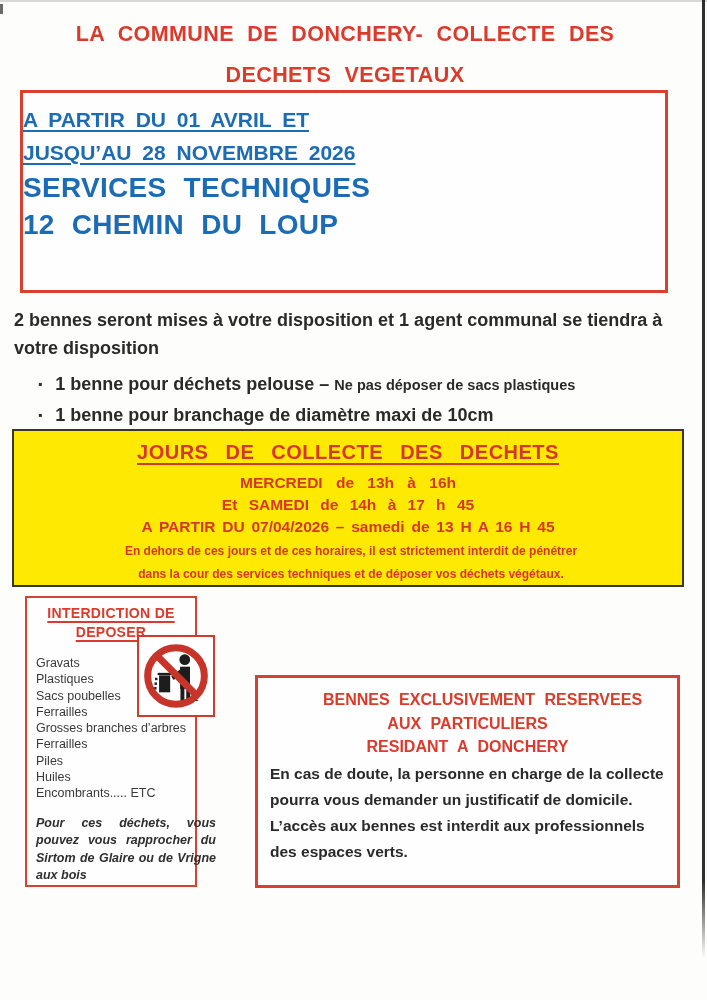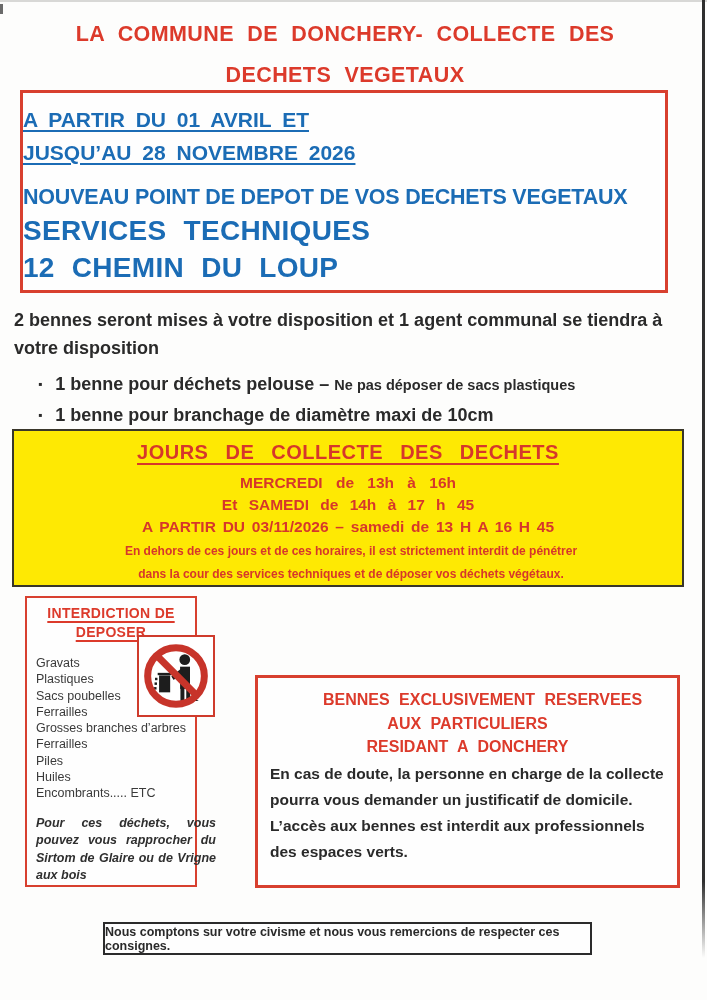--- a/index.html
+++ b/index.html
@@ -79,38 +79,37 @@
   <div class="scan-line-right"></div>
 
   <div class="main-title">
     <div>LA COMMUNE DE DONCHERY- COLLECTE DES</div>
     <div>DECHETS VEGETAUX</div>
   </div>
 
   <div class="depot-box">
     <div class="depot-period">A PARTIR DU 01 AVRIL ET</div>
     <div class="depot-period">JUSQU’AU 28 NOVEMBRE 2026</div>
-    <div class="depot-announce">NOUVEAU POINT DE DEPOT DE VOS DECHETS VEGETAUX</div>
     <div class="depot-loc">SERVICES TECHNIQUES</div>
     <div class="depot-loc">12 CHEMIN DU LOUP</div>
   </div>
 
   <div class="intro">
     <div>2 bennes seront mises à votre disposition et 1 agent communal se tiendra à votre disposition</div>
     <div class="bullet-list">
       <div class="bullet-row"><span class="bullet-glyph">▪</span><span>1 benne pour déchets pelouse –</span> <span class="bullet-note">Ne pas déposer de sacs plastiques</span></div>
       <div class="bullet-row"><span class="bullet-glyph">▪</span><span>1 benne pour branchage de diamètre maxi de 10cm</span></div>
     </div>
   </div>
 
   <div class="schedule-box">
     <div class="schedule-title">JOURS DE COLLECTE DES DECHETS</div>
     <div class="schedule-line ws-wide">MERCREDI de 13h à 16h</div>
     <div class="schedule-line ws-mid">Et SAMEDI de 14h à 17 h 45</div>
-    <div class="schedule-line ws-small">A PARTIR DU 03/11/2026 – samedi de 13 H A 16 H 45</div>
+    <div class="schedule-line ws-small">A PARTIR DU 07/04/2026 – samedi de 13 H A 16 H 45</div>
     <div class="schedule-warning">
       <div>En dehors de ces jours et de ces horaires, il est strictement interdit de pénétrer</div>
       <div>dans la cour des services techniques et de déposer vos déchets végétaux.</div>
     </div>
   </div>
 
   <div class="prohibition-box">
     <div class="prohibition-title">
       <div>INTERDICTION DE</div>
       <div>DEPOSER</div>
@@ -152,17 +151,14 @@
   <div class="residents-box">
     <div class="residents-title">BENNES EXCLUSIVEMENT RESERVEES</div>
     <div class="residents-title">AUX PARTICULIERS</div>
     <div class="residents-title">RESIDANT A DONCHERY</div>
     <div class="residents-body">
       <div>En cas de doute, la personne en charge de la collecte pourra vous demander un justificatif de domicile.</div>
       <div>L’accès aux bennes est interdit aux professionnels des espaces verts.</div>
     </div>
   </div>
 
-  <div class="footer-box">
-    <span>Nous comptons sur votre civisme et nous vous remercions de respecter ces consignes.</span>
-  </div>
 
 </div>
 
 </body></html>

